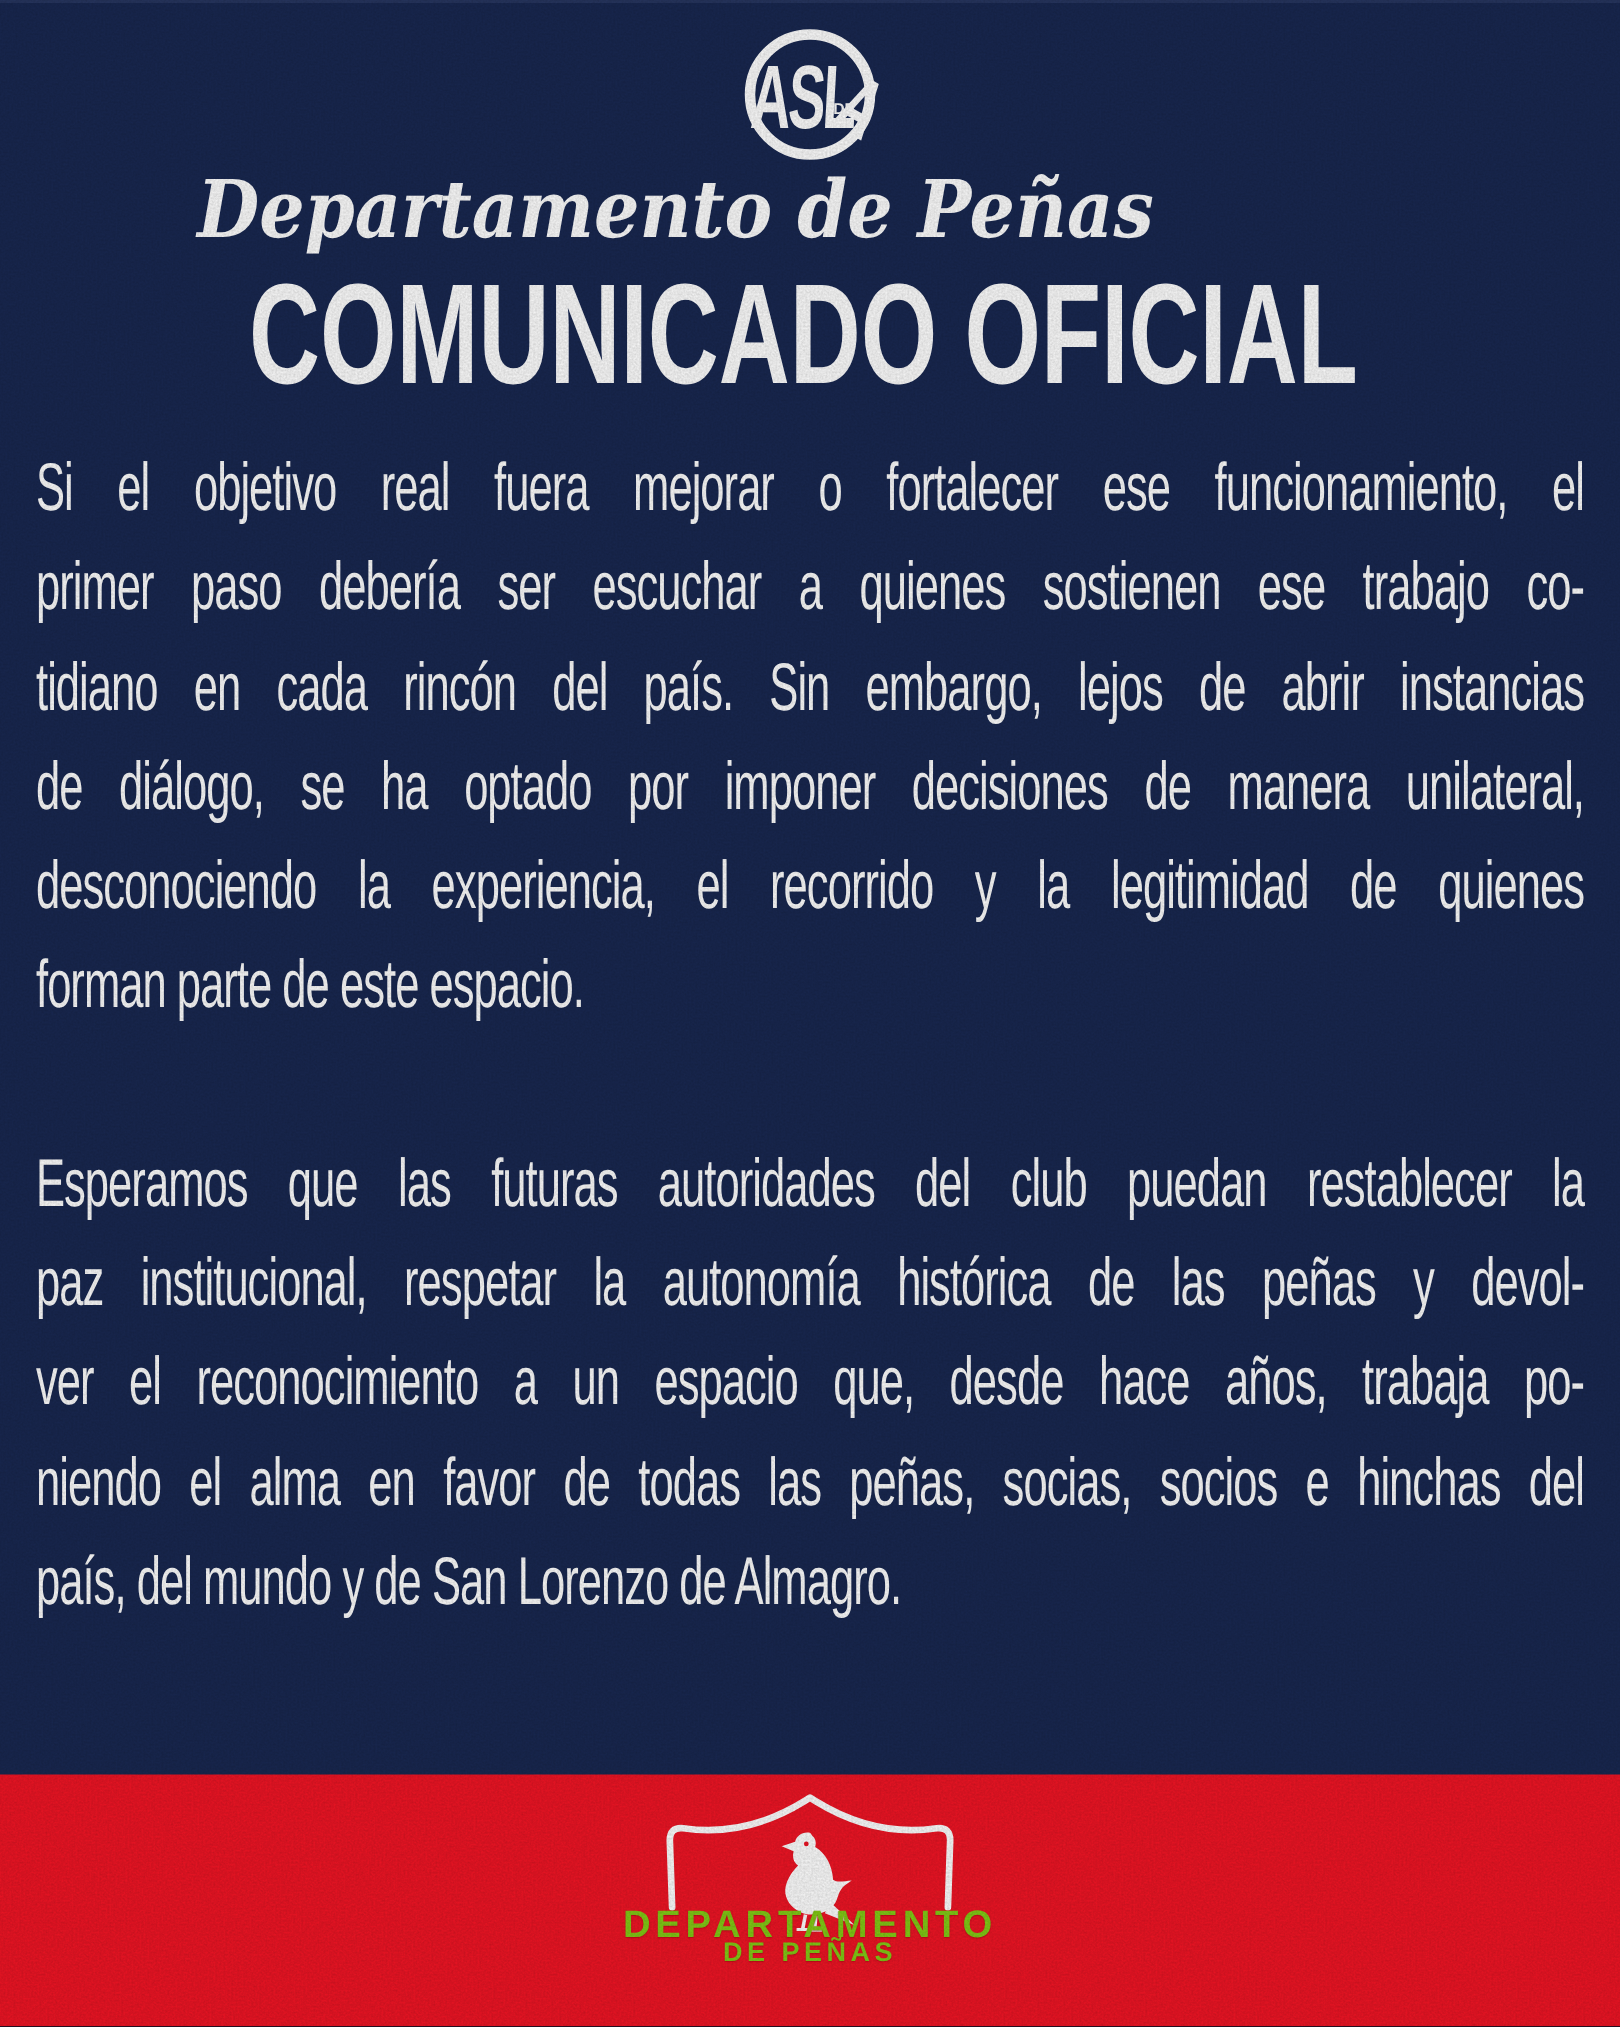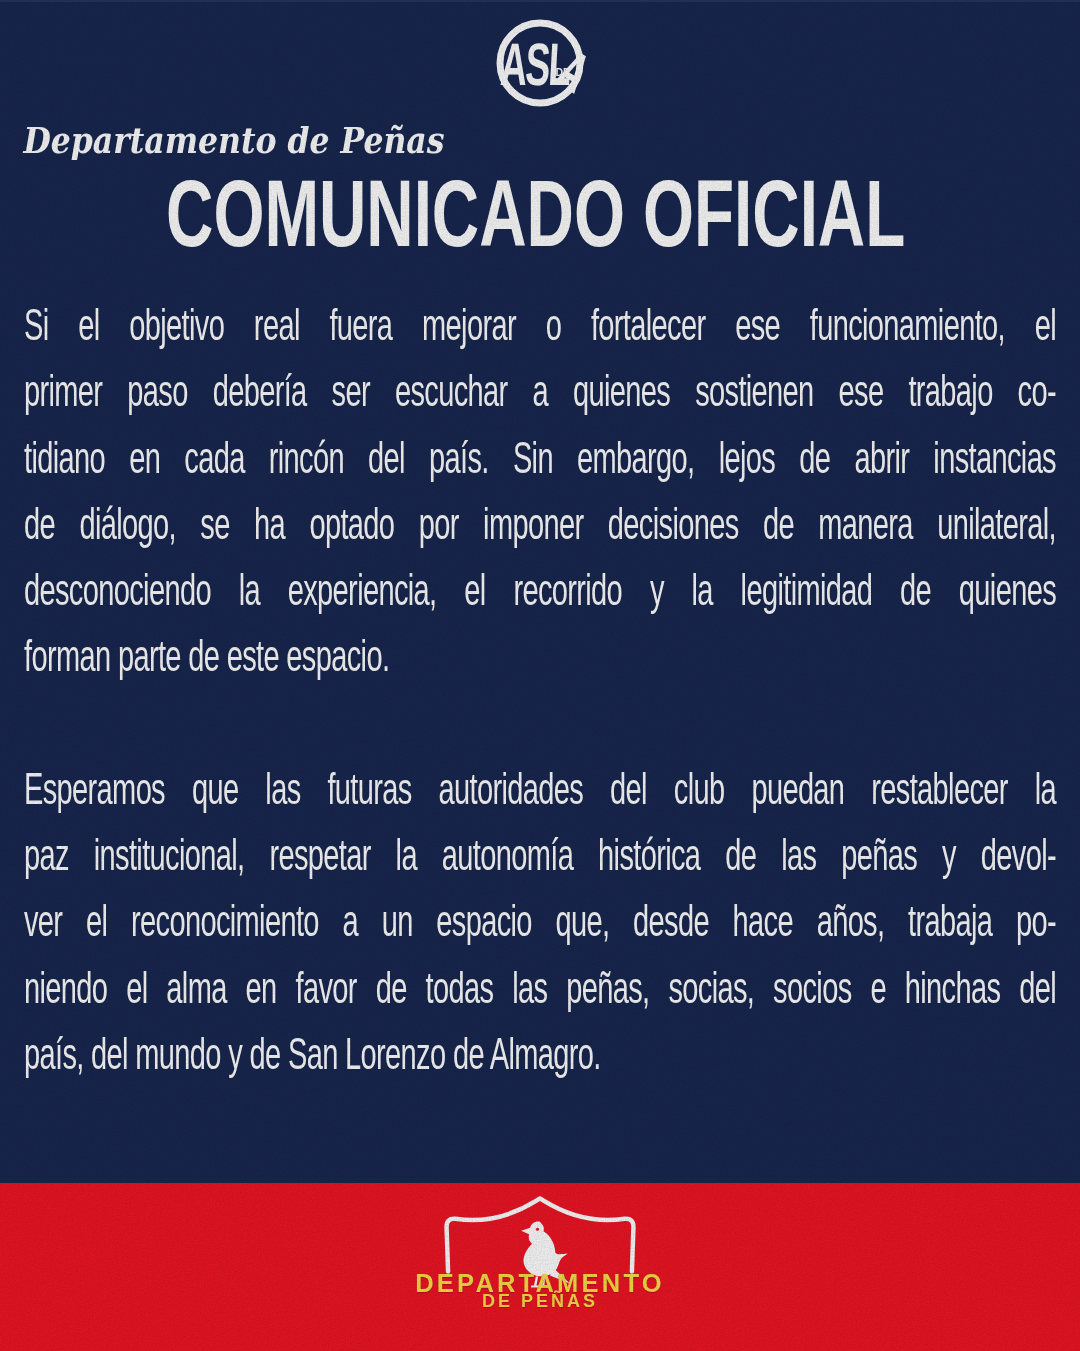--- a/index.html
+++ b/index.html
@@ -6,45 +6,45 @@
   .poster{
     position:relative;width:1080px;height:1351px;overflow:hidden;
     background:#192851;
     font-family:"Liberation Sans",sans-serif;
   }
   .topline{position:absolute;left:0;top:0;width:1080px;height:2px;background:#33416e;opacity:.55;}
 
   
   .crest{position:absolute;left:490px;top:13px;width:100px;height:100px;}
   .subtitle{
-    position:absolute;left:0;top:118px;width:900px;
+    position:absolute;left:0;top:118px;width:900px;text-align:center;
     color:#fff;font-family:"DejaVu Serif","Liberation Serif",serif;
-    font-style:italic;font-weight:bold;font-size:35px;line-height:45px;white-space:nowrap;
+    font-style:italic;font-weight:bold;font-size:53px;line-height:45px;white-space:nowrap;
   }
   .subtitle>span{display:inline-block;transform:scaleX(.9);transform-origin:50% 50%;}
   .title{
-    position:absolute;left:0;top:166px;width:1005px;text-align:center;
+    position:absolute;left:0;top:176px;width:1005px;text-align:center;
     color:#fff;font-weight:bold;font-size:95px;line-height:95px;white-space:nowrap;
   }
   .title>span{display:inline-block;transform:scaleX(.69);transform-origin:50% 50%;letter-spacing:0px;}
 
   
   .bodytext{
     position:absolute;left:24px;top:292px;width:1600px;
     transform:scaleX(.645);transform-origin:0 0;
     color:#fff;font-size:45px;line-height:66.3px;letter-spacing:-1px;
     font-weight:normal;
   }
   .ln{text-align:justify;text-align-last:justify;}
   .ln.last{text-align-last:left;}
   .p2{margin-top:66px;}
 
   
   .band{position:absolute;left:0;top:1183px;width:1080px;height:168px;background:#f01525;}
-  .emblem{position:absolute;left:50%;top:1192px;width:300px;height:159px;margin-left:-150px;color:#fde047;}
+  .emblem{position:absolute;left:50%;top:1192px;width:300px;height:159px;margin-left:-150px;color:#84cc16;}
   .emblem svg{position:absolute;left:0;top:0;}
   .f1,.f2{
     position:absolute;left:0;width:300px;text-align:center;font-weight:bold;white-space:nowrap;
     text-shadow:0 1px 1px rgba(140,0,15,.45);
   }
   .f1{top:77px;font-size:25.5px;letter-spacing:3.2px;}
   .f2{top:99px;font-size:18px;letter-spacing:3px;}
 
   
   .grain{position:absolute;left:0;top:0;z-index:6;pointer-events:none;}

